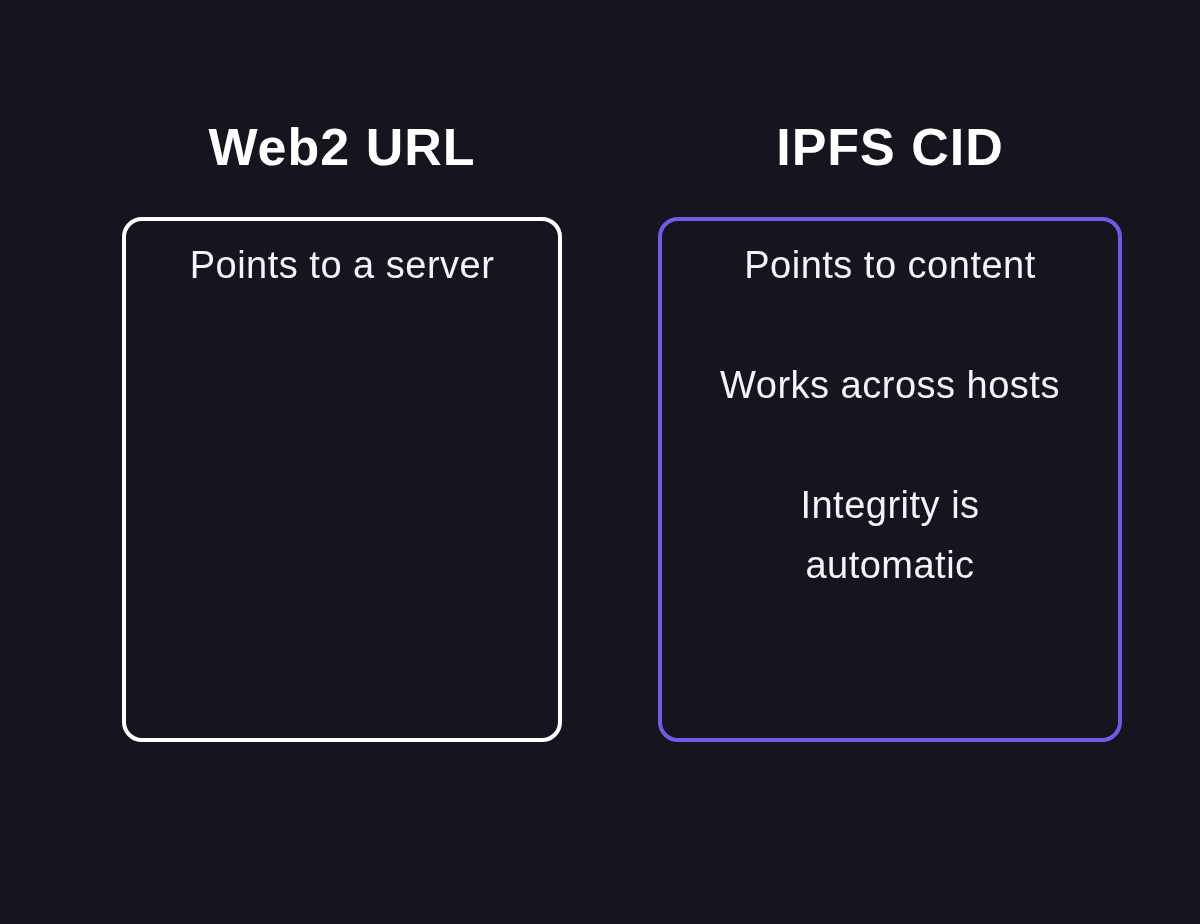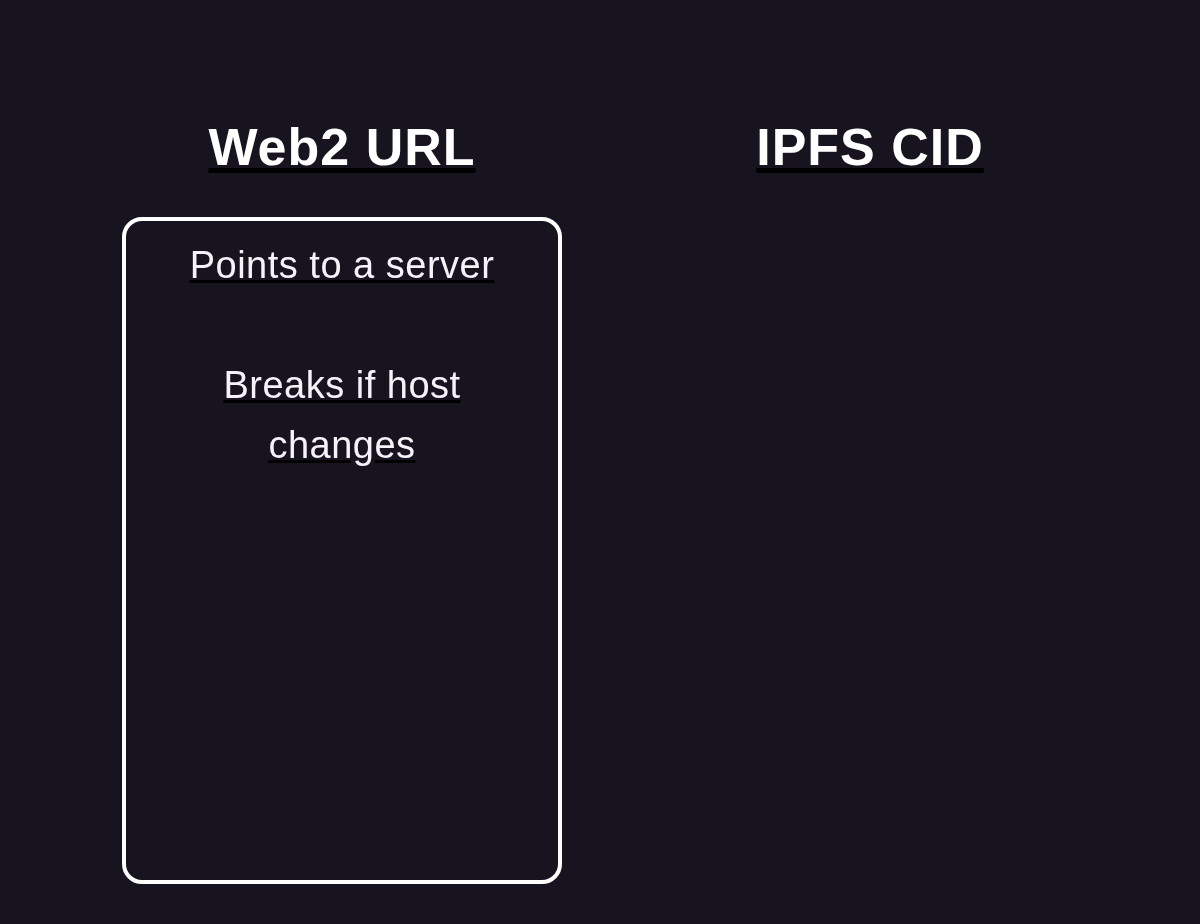--- a/index.html
+++ b/index.html
@@ -8,44 +8,43 @@
   }
   body {
     width: 1200px;
     height: 924px;
     background: #17141f;
     font-family: "Liberation Sans", sans-serif;
     overflow: hidden;
   }
   .comparison {
     display: flex;
-    gap: 40px;
+    gap: 60px;
     padding: 118px 0 0 122px;
-    text-decoration: underline;
   }
   .column {
     width: 440px;
     flex: 0 0 auto;
   }
   .column--ipfs {
     width: 464px;
     margin-left: 36px;
   }
   .column-title {
     margin: 0 0 41px 0;
     font-size: 52px;
     line-height: 58px;
     font-weight: 800;
     letter-spacing: 1px;
     color: #ffffff;
     text-align: center;
   }
   .card {
     box-sizing: border-box;
-    height: 667px;
+    height: 525px;
     border: 4px solid #ffffff;
     border-radius: 20px;
     padding: 14px 8px 0 8px;
     text-align: center;
     background: transparent;
   }
   .card--ipfs {
     border-color: #6c5ce8;
   }
   .card-item {
@@ -60,22 +59,26 @@
 </style>
 </head>
 <body>
 
 <div class="comparison">
 
   <section class="column column--web2">
     <h2 class="column-title">Web2 URL</h2>
     <div class="card card--web2">
       <p class="card-item">Points to a server</p>
-      <p class="card-item">Breaks if host
-changes</p>
     </div>
   </section>
 
   <section class="column column--ipfs">
     <h2 class="column-title">IPFS CID</h2>
+    <div class="card card--ipfs">
+      <p class="card-item">Points to content</p>
+      <p class="card-item">Works across hosts</p>
+      <p class="card-item">Integrity is
+automatic</p>
+    </div>
   </section>
 
 </div>
 
 </body></html>

